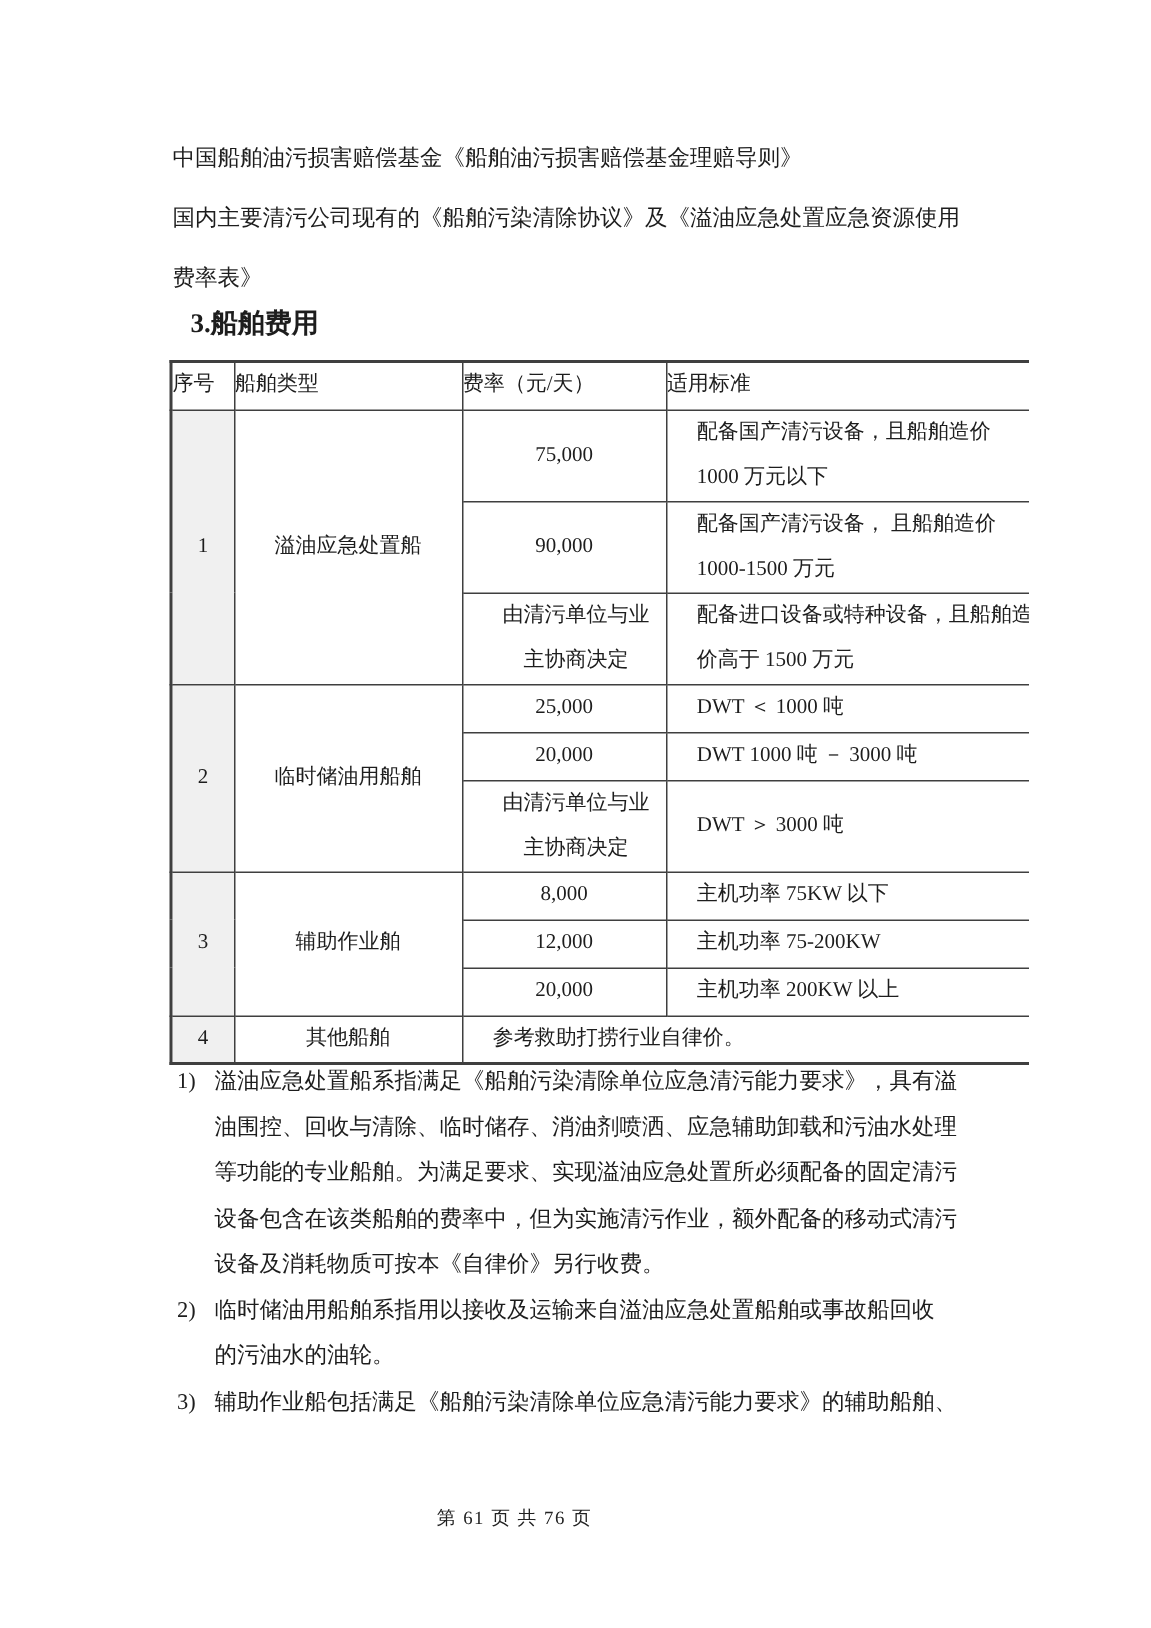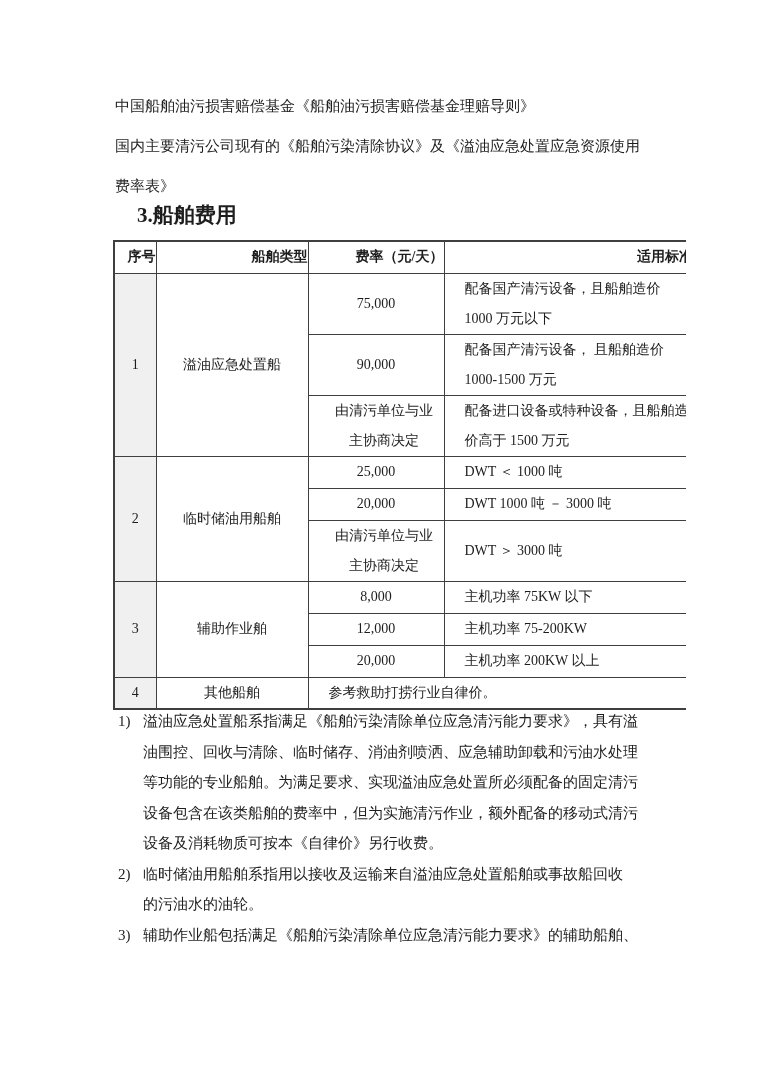--- a/index.html
+++ b/index.html
@@ -16,23 +16,23 @@
     position: absolute;
     left: 115px;
     top: 86px;
     width: 552px;
     font-size: 15px;
     line-height: 40px;
     white-space: pre-line;
   }
   .heading {
     position: absolute;
-    left: 137px;
+    left: 127px;
     top: 201px;
-    font-size: 21px;
+    font-size: 18px;
     font-weight: bold;
     line-height: 28px;
   }
   .fee-table {
     position: absolute;
     left: 113px;
     top: 240px;
     width: 580px;
     border-collapse: collapse;
     table-layout: fixed;
@@ -40,21 +40,21 @@
     border: 2px solid #3f3f3f;
   }
   .fee-table th, .fee-table td {
     border: 1px solid #3f3f3f;
     padding: 0;
     line-height: 30px;
     vertical-align: middle;
     font-weight: normal;
     overflow: hidden;
   }
-  .fee-table th { font-weight: bold; text-align: right; background: #ffffff; }
+  .fee-table th { font-weight: normal; text-align: left; background: #ffffff; }
   tr.h-row { height: 32px; }
   tr.r-tall { height: 60px; }
   tr.r-short { height: 32px; }
   tr.r-last { height: 30px; }
   td.no-cell { background: #f0f0f0; text-align: center; }
   td.type-cell { text-align: center; }
   td.rate-cell { text-align: center; }
   td.rate-cell.negotiate {
     text-align: center;
     padding-left: 16px;
@@ -183,14 +183,15 @@
       <span class="note-marker">2)</span>
       <span class="note-lines">临时储油用船舶系指用以接收及运输来自溢油应急处置船舶或事故船回收
 的污油水的油轮。</span>
     </div>
     <div class="note-item">
       <span class="note-marker">3)</span>
       <span class="note-lines">辅助作业船包括满足《船舶污染清除单位应急清污能力要求》的辅助船舶、</span>
     </div>
   </div>
 
+  <div class="page-footer">第 61 页 共 76 页</div>
 
 </div>
 
 </body></html>

